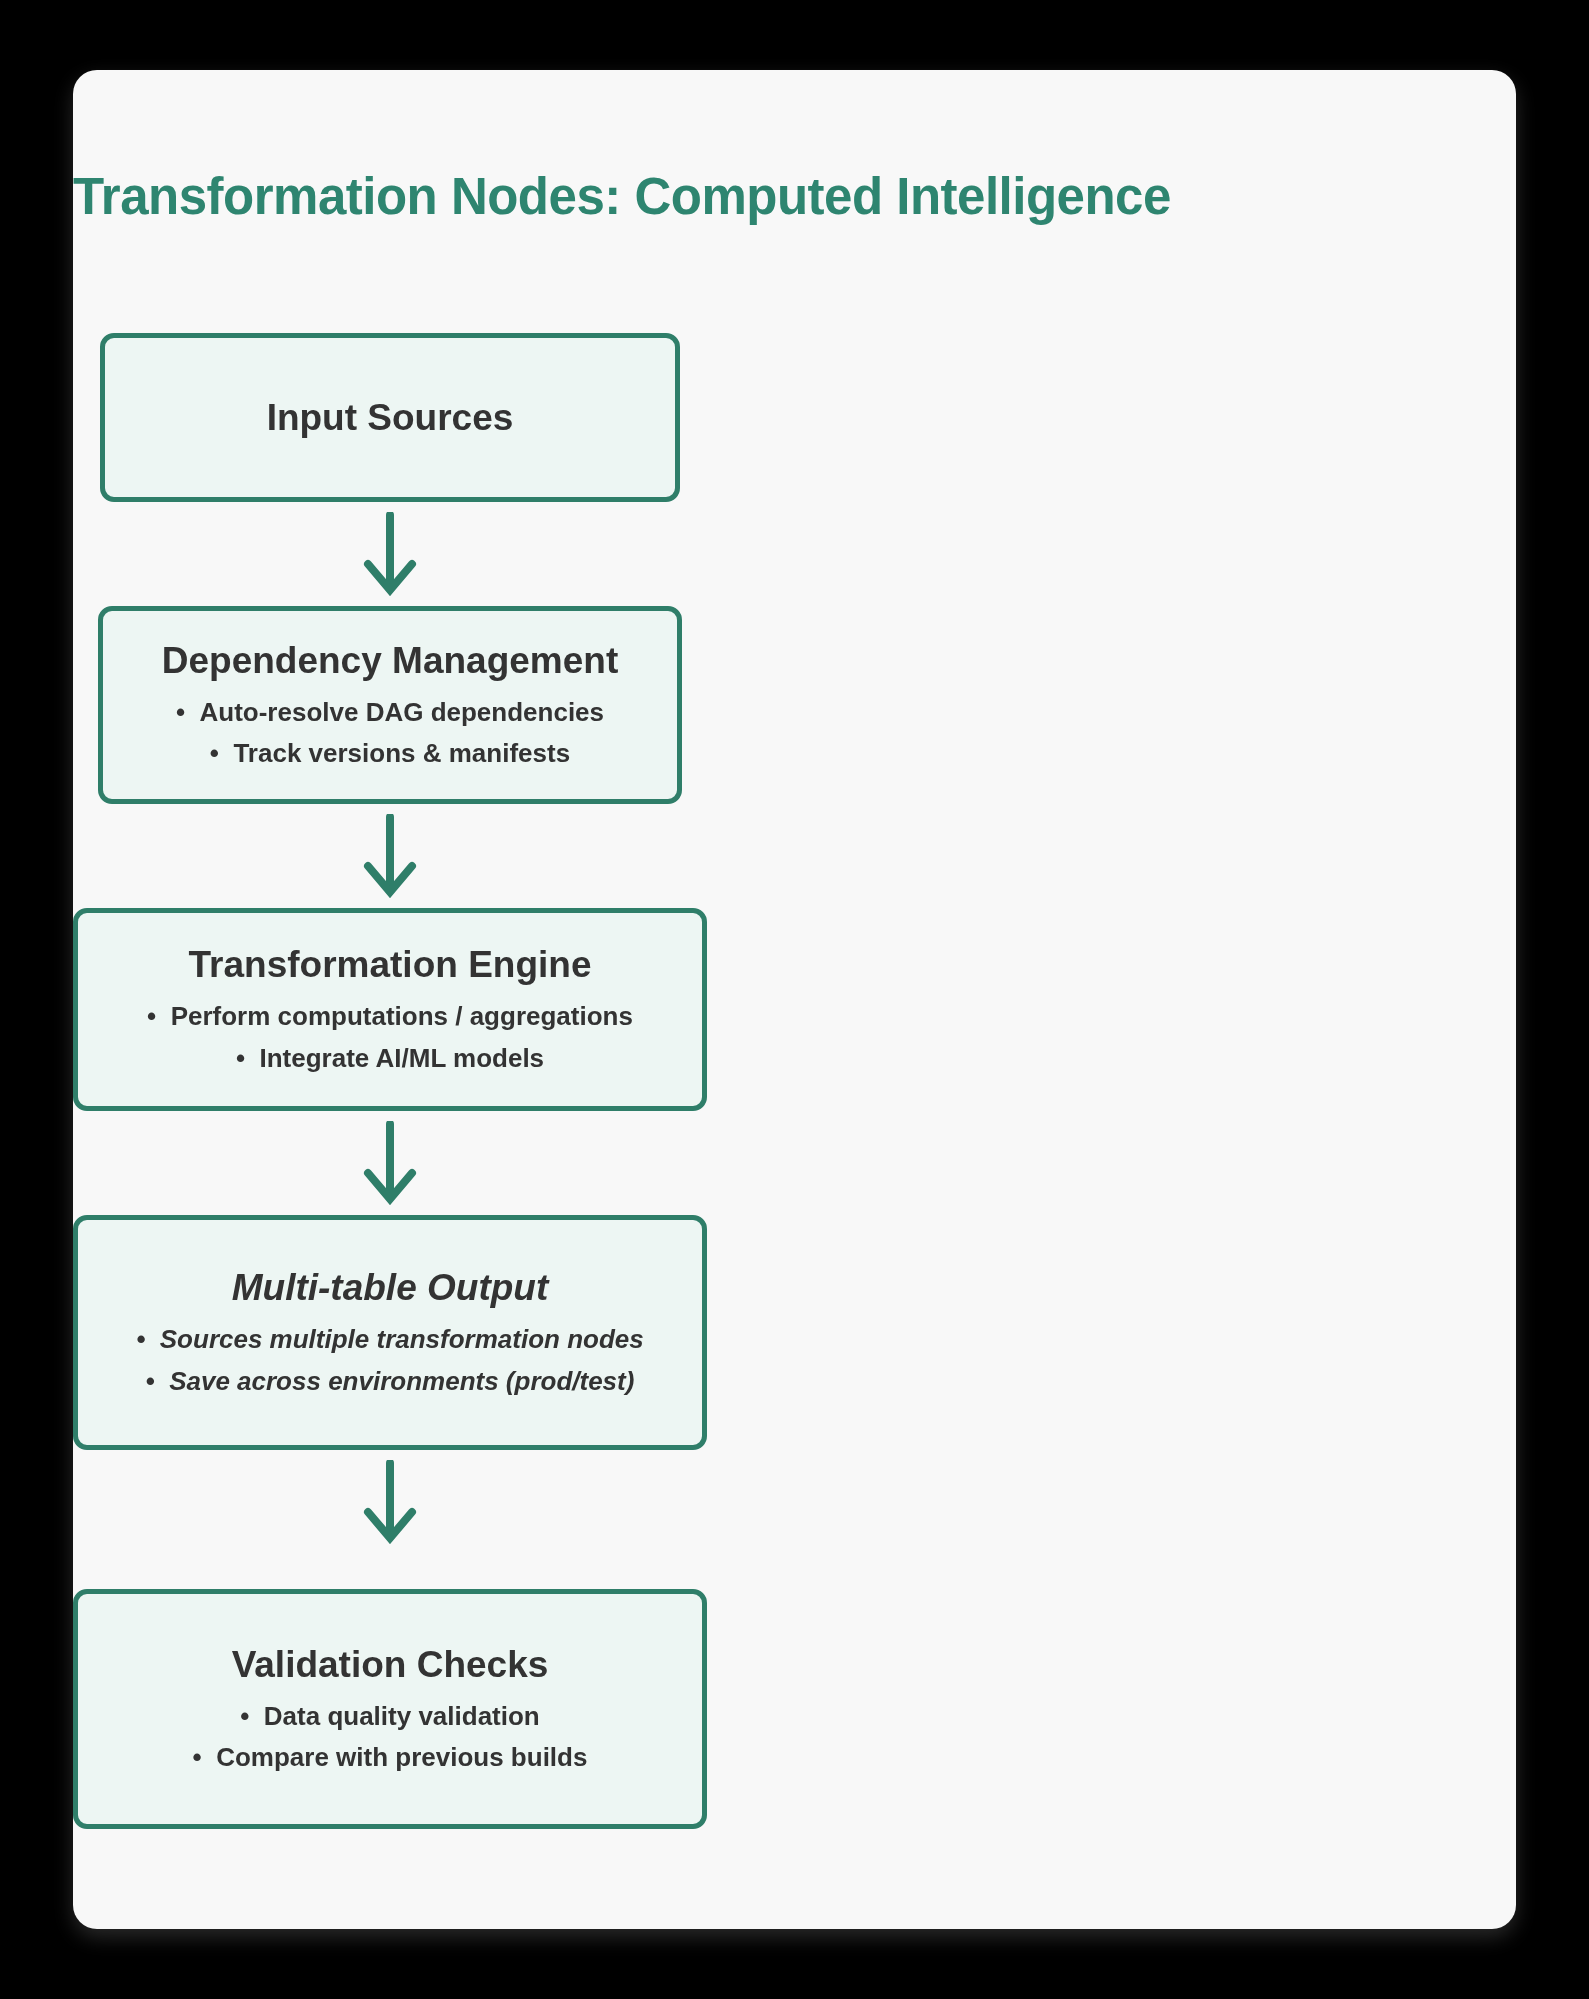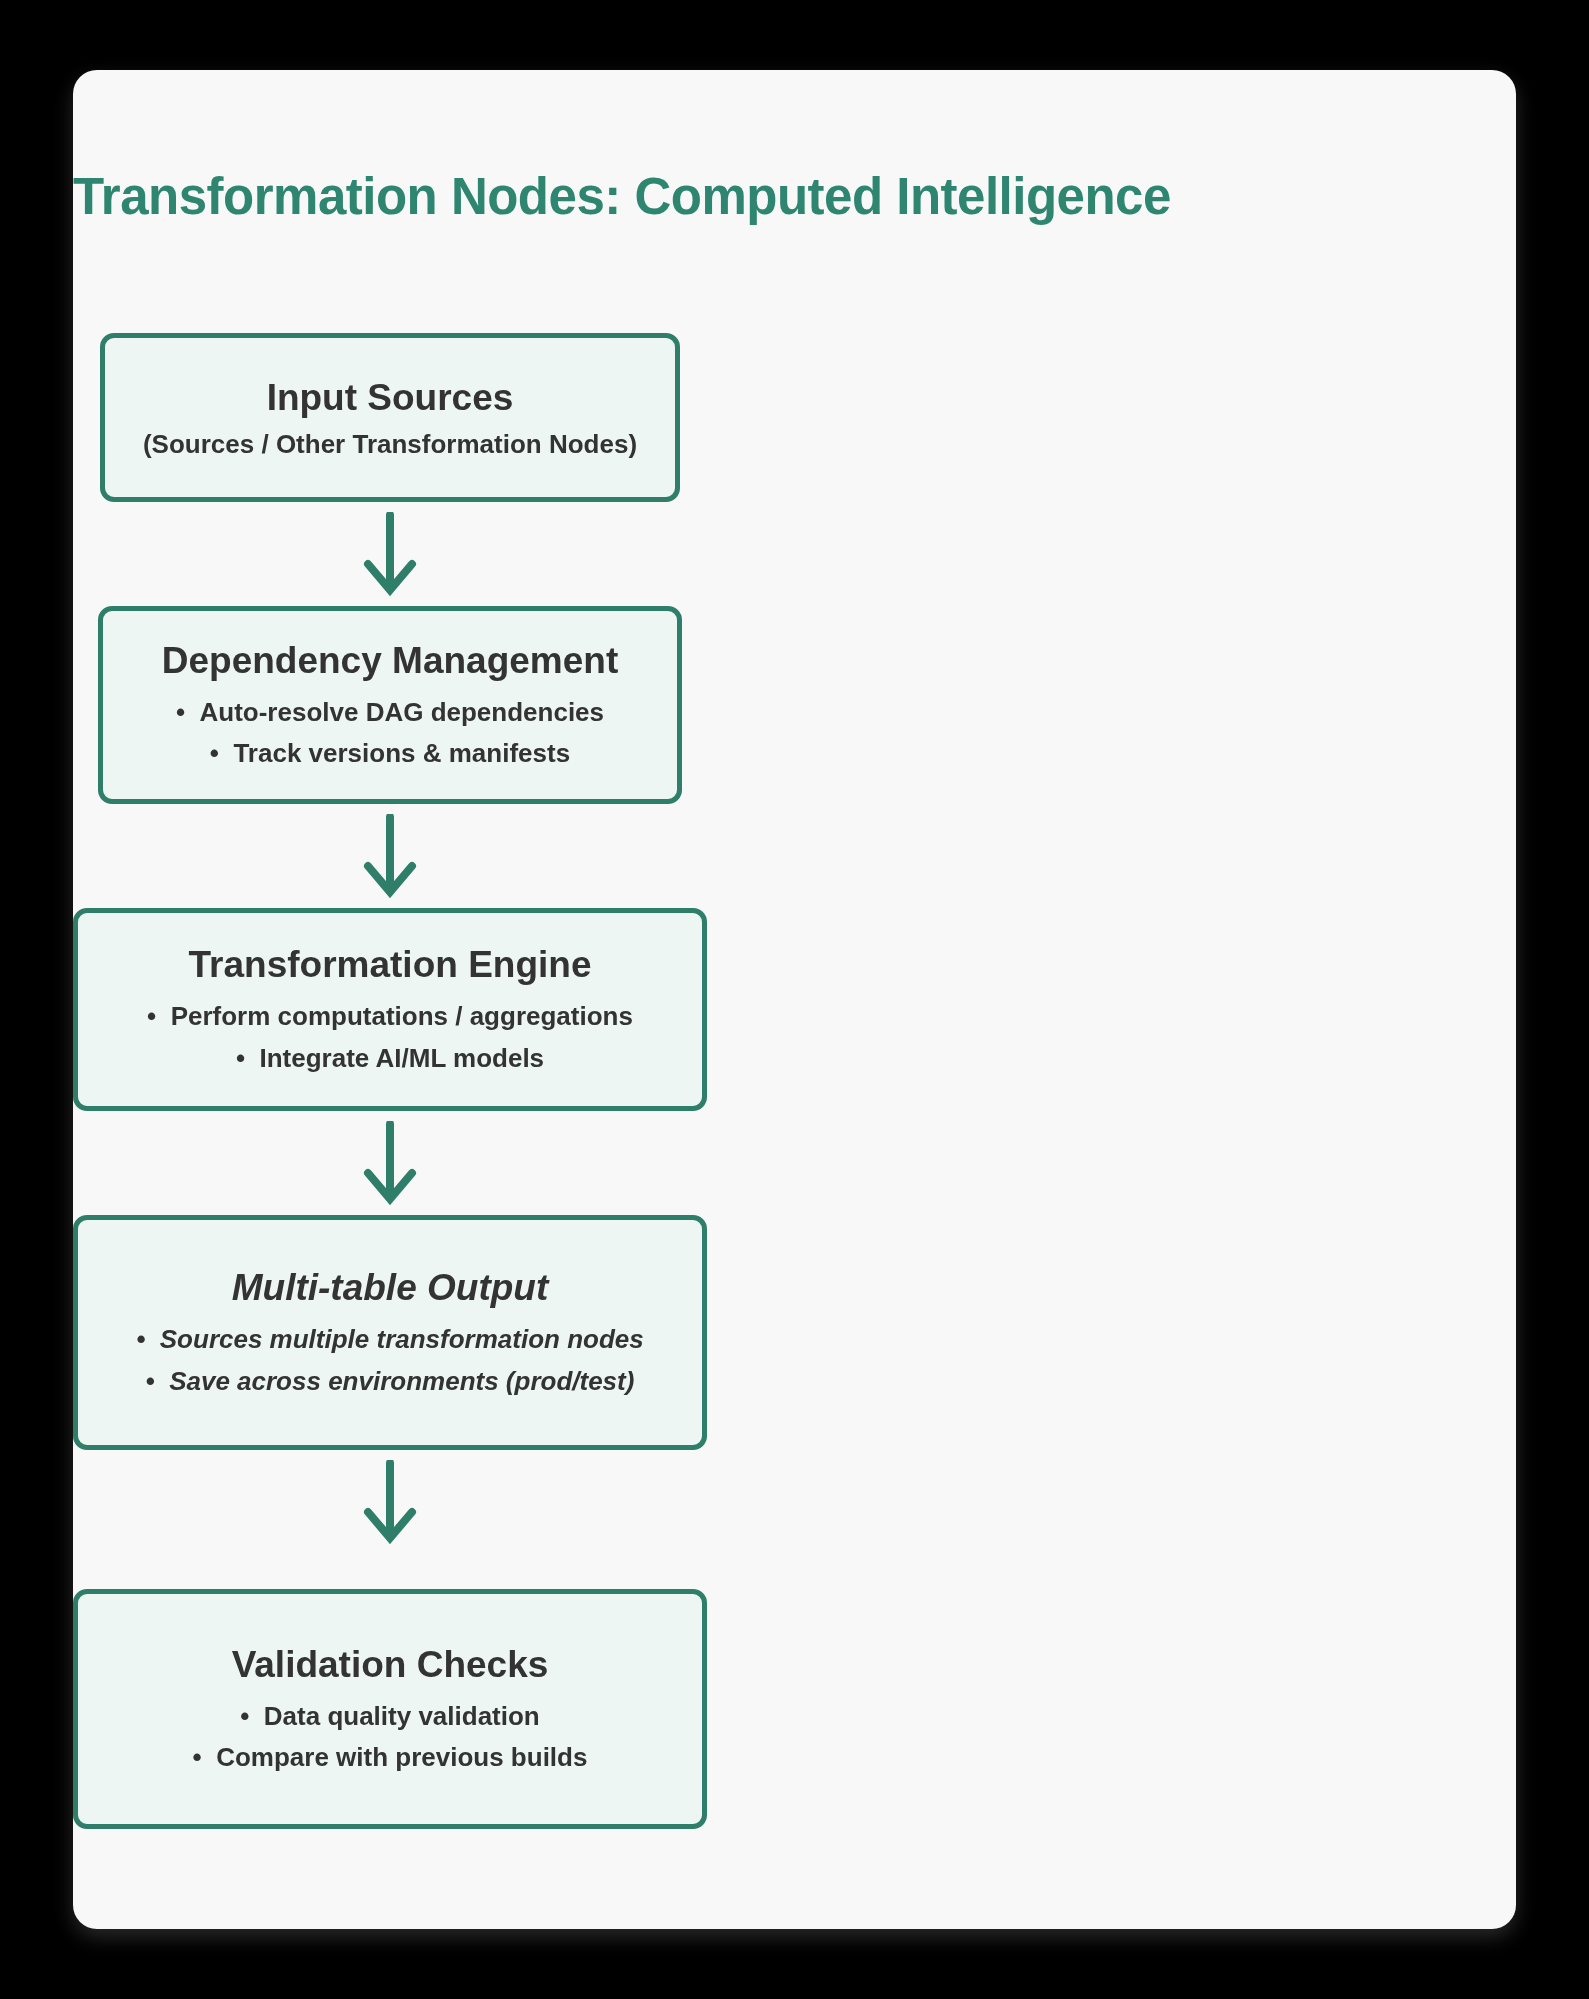--- a/index.html
+++ b/index.html
@@ -100,21 +100,20 @@
 </head>
 <body>
 
 <div class="card">
   <h1 class="page-title">Transformation Nodes: Computed Intelligence</h1>
 
   <div class="flow">
 
     <div class="node n1">
       <div class="node-title">Input Sources</div>
-      <div class="node-subtitle">(Sources / Other Transformation Nodes)</div>
     </div>
 
     <div class="arrow-cell">
       <svg width="60" height="84" viewBox="0 0 60 84">
         <path class="stroke" d="M30 3 L30 76" fill="none" stroke-width="8" stroke-linecap="round"></path>
         <path class="stroke" d="M8 52 L30 78 L52 52" fill="none" stroke-width="8" stroke-linecap="round" stroke-linejoin="miter"></path>
       </svg>
     </div>
 
     <div class="node n2">

